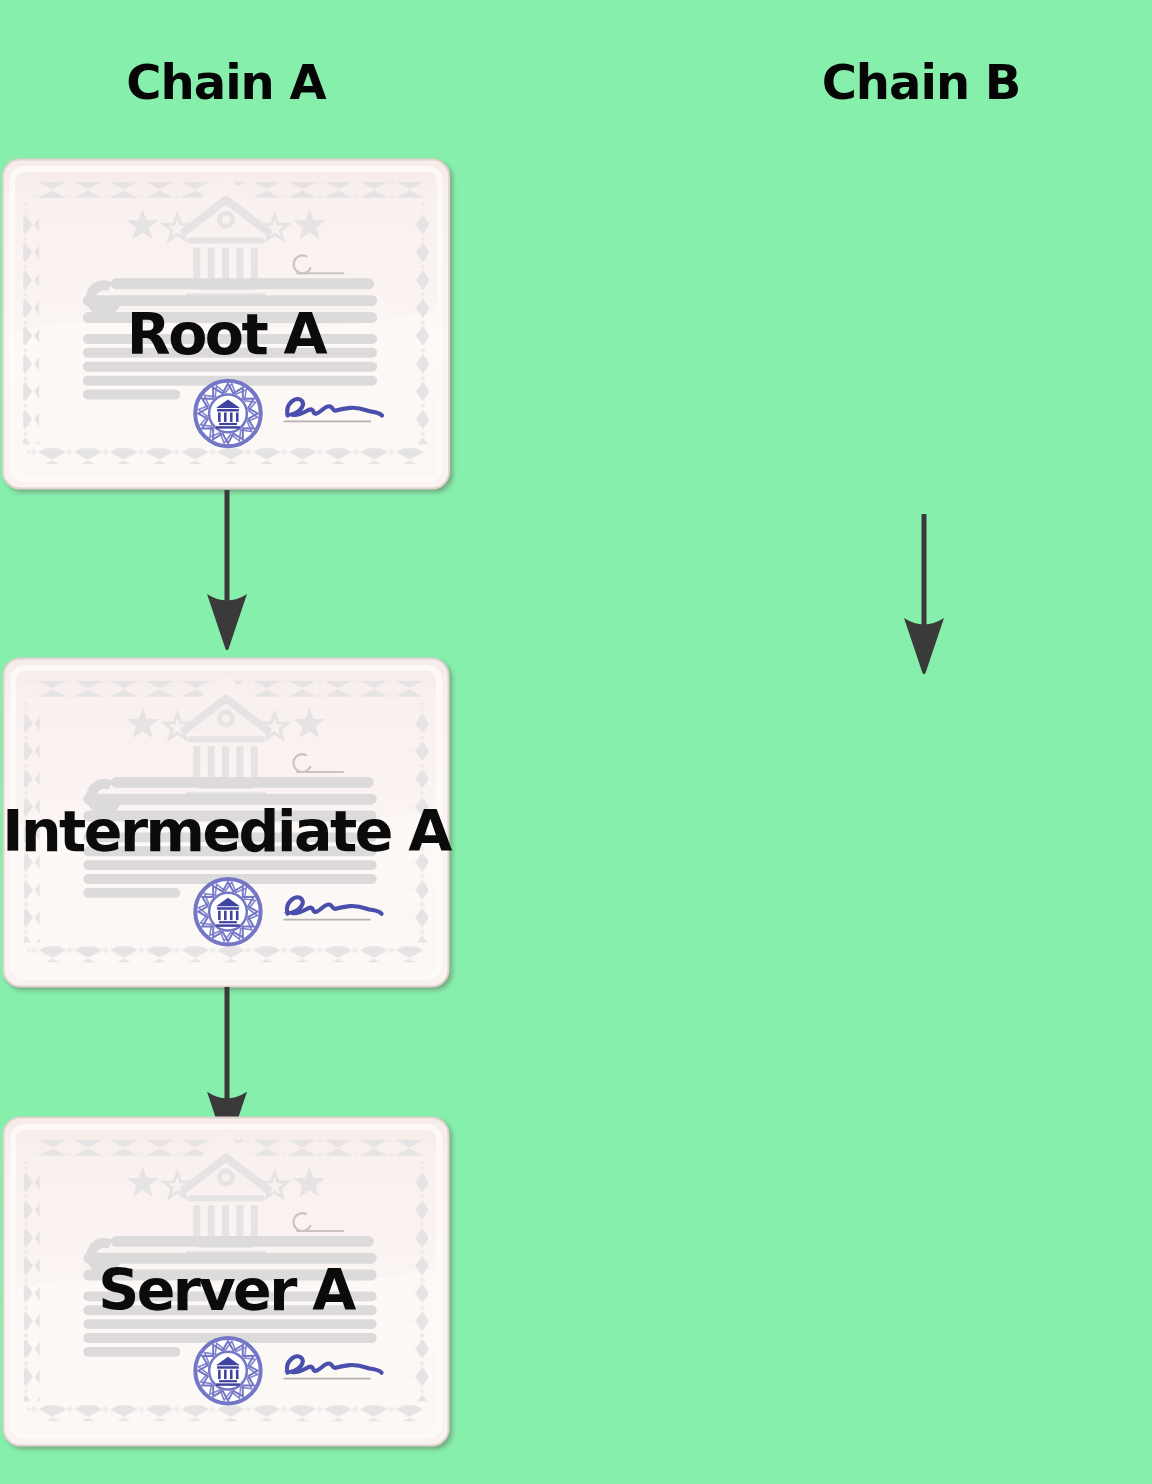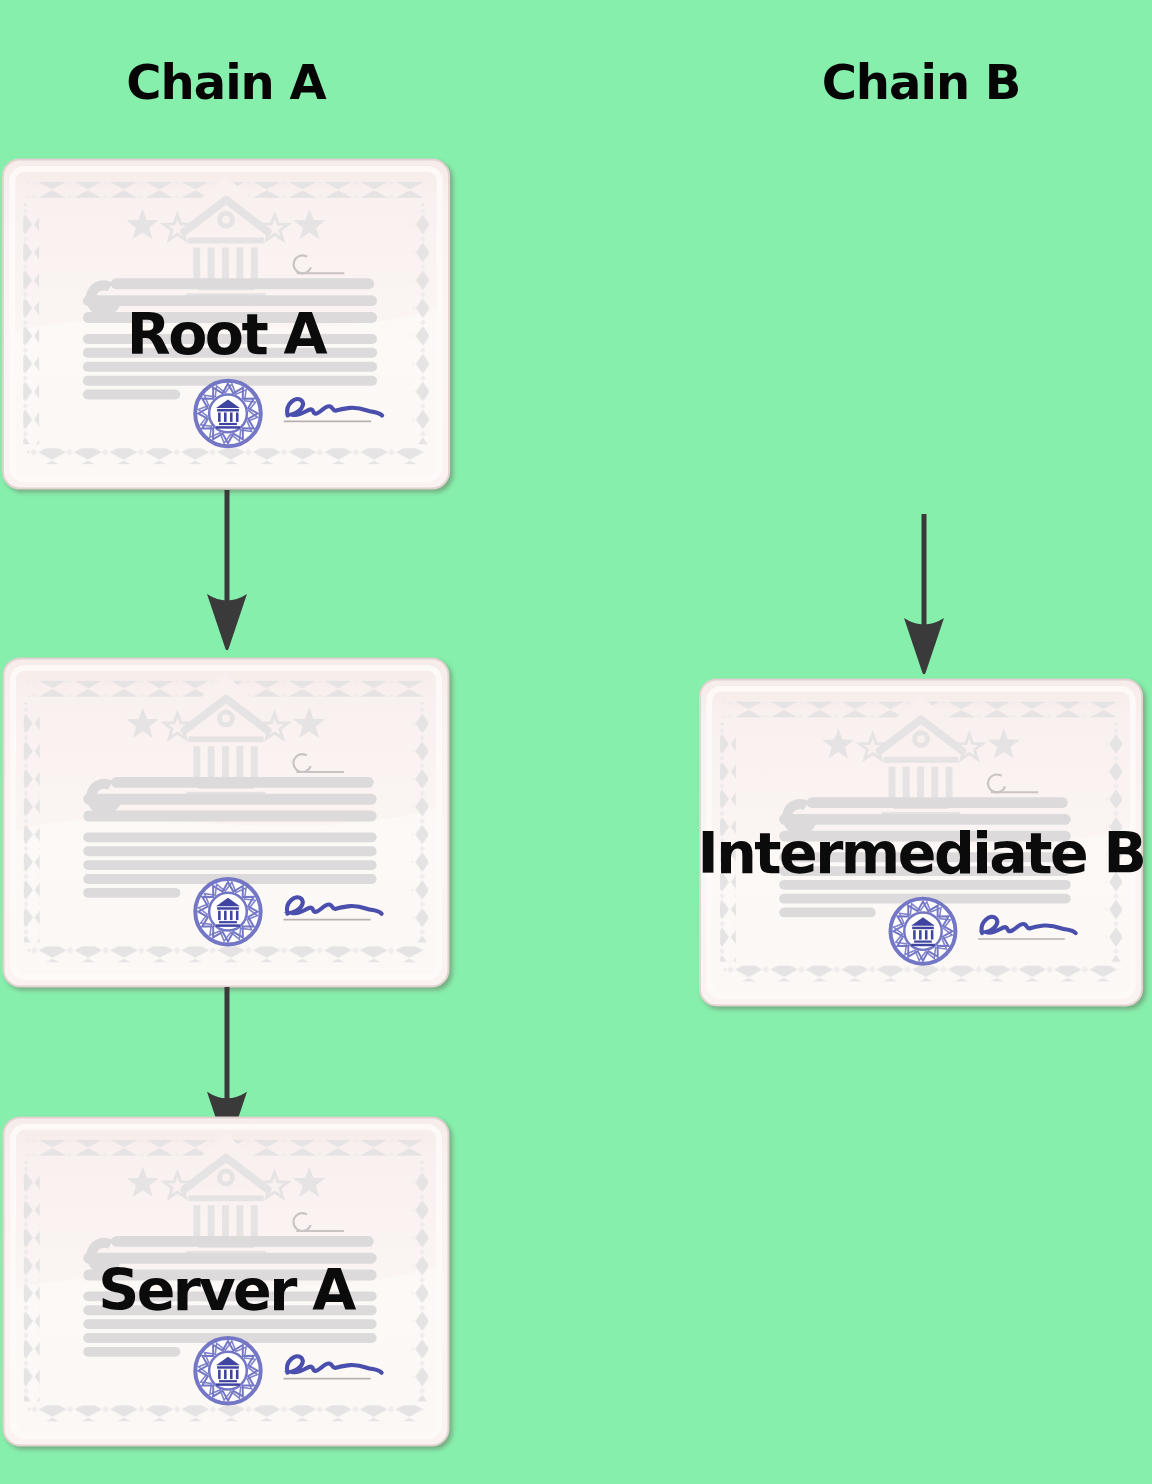--- a/index.html
+++ b/index.html
@@ -206,38 +206,33 @@
   </div>
 
   <svg class="arrow" style="left:205px;top:490px;width:44px;height:162px;" viewBox="0 0 44 162">
       <use href="#down-arrow"></use>
     </svg>
 
   <div class="cert" style="left:0px;top:657px;width:452px;height:331px;--labelY:148px;">
     <svg class="cert-art" viewBox="0 0 452 334" aria-hidden="true">
         <use href="#cert-gray"></use>
       </svg>
+    <div class="cert-label">Intermediate A</div>
   </div>
 
   <svg class="arrow" style="left:205px;top:987px;width:44px;height:163px;" viewBox="0 0 44 162" preserveAspectRatio="none">
       <use href="#down-arrow"></use>
     </svg>
 
   <div class="cert" style="left:0px;top:1116px;width:452px;height:331px;--labelY:148px;">
     <svg class="cert-art" viewBox="0 0 452 334" aria-hidden="true">
         <use href="#cert-gray"></use>
       </svg>
     <div class="cert-label">Server A</div>
   </div>
 
 
   <svg class="arrow" style="left:902px;top:514px;width:44px;height:162px;" viewBox="0 0 44 162">
       <use href="#down-arrow"></use>
     </svg>
 
-  <div class="cert" style="left:696px;top:678px;width:450px;height:329px;--labelY:149px;">
-    <svg class="cert-art" viewBox="0 0 452 334" aria-hidden="true">
-        <use href="#cert-gray"></use>
-      </svg>
-    <div class="cert-label">Intermediate B</div>
-  </div>
 
 </div>
 
 </body></html>

